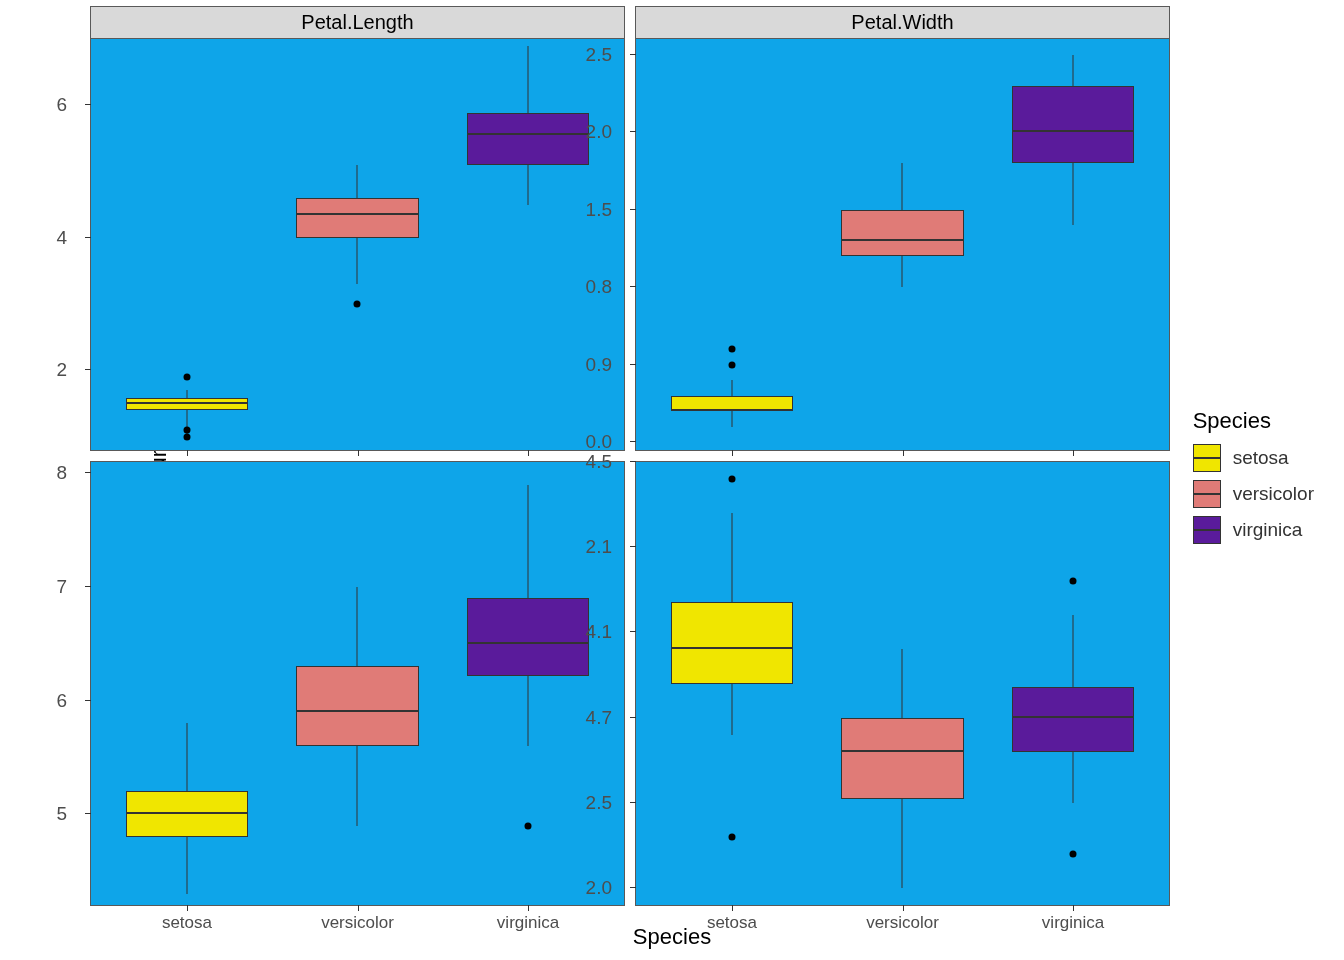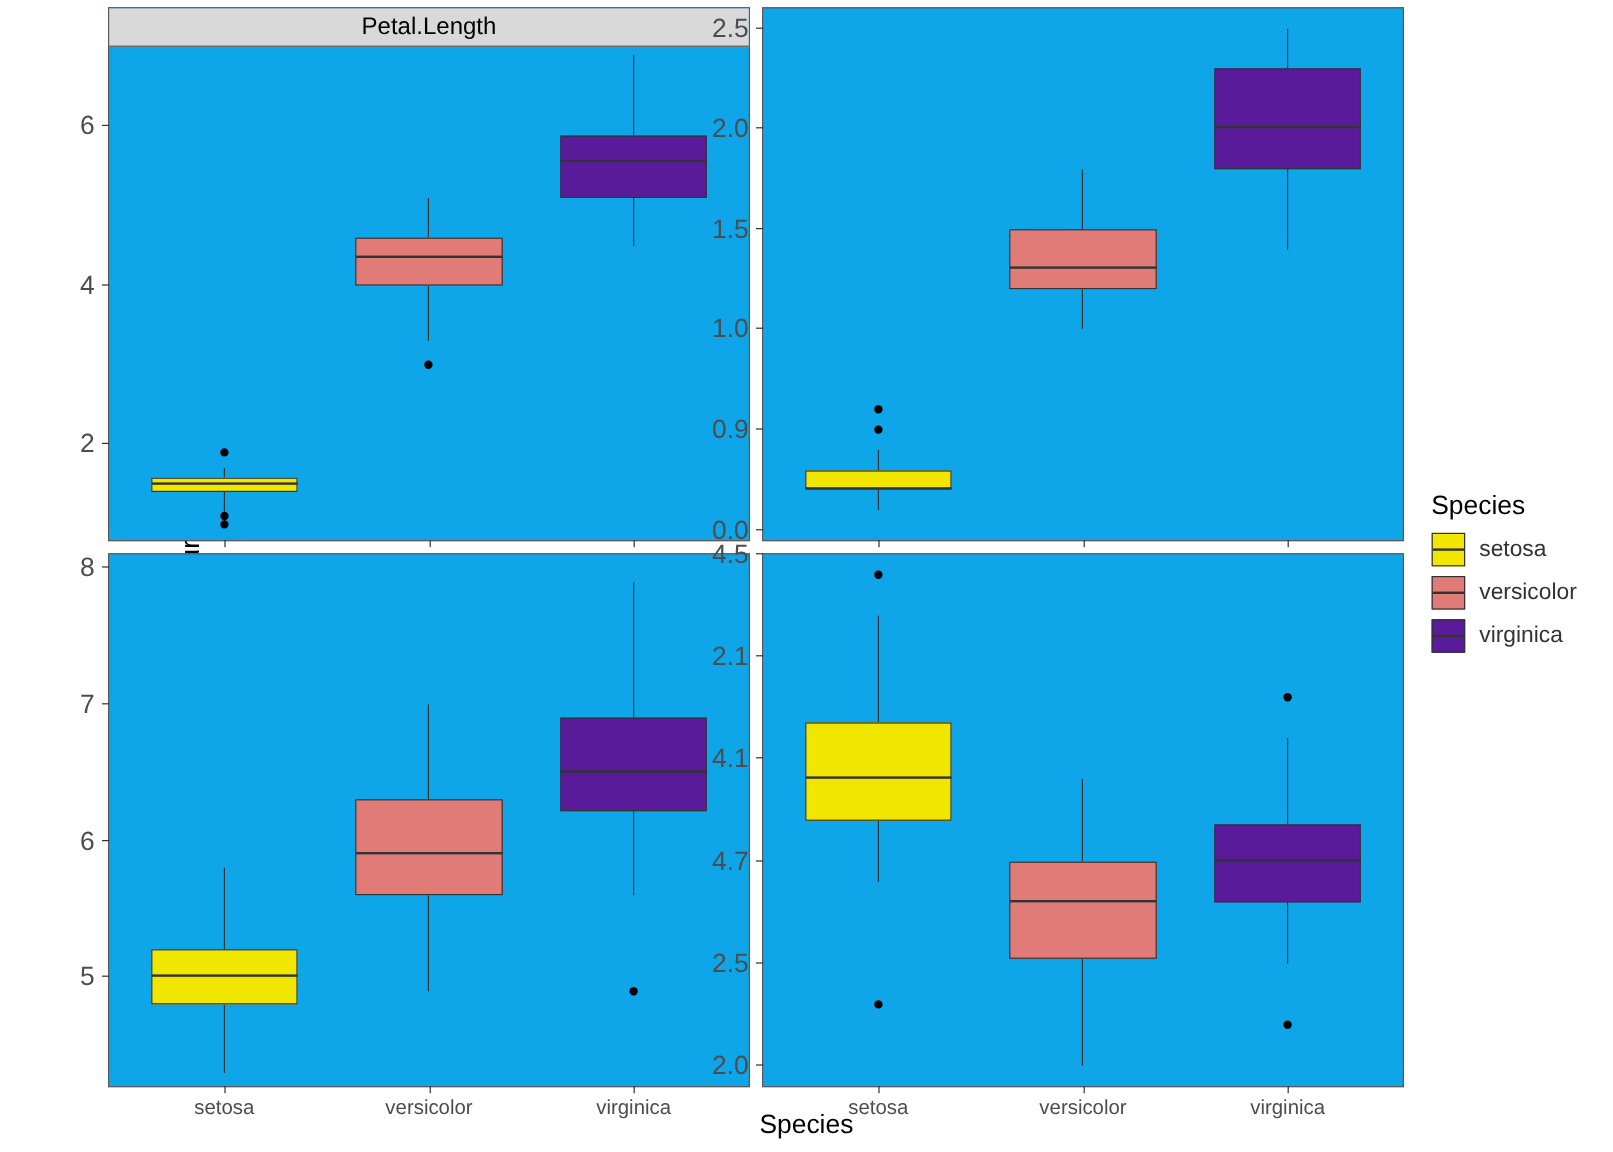--- a/index.html
+++ b/index.html
@@ -12,21 +12,21 @@
     height:900px;
     display:grid;
     grid-template-columns: 1fr 1fr;
     grid-template-rows: 1fr 1fr;
     gap:10px;
   }
   .panel { display:flex; flex-direction:column; border:1px solid #595959; background:#0ea5e9; }
   .facet-strip { background:#d9d9d9; border-bottom:1px solid #595959; text-align:center; font-size:20px; padding:4px 0; }
   .plot-area { flex:1; position:relative; }
   .xtick-label { position:absolute; font-size:17px; color:#4d4d4d; transform:translateX(-50%); bottom:-28px; }
-  .ytick-label { position:absolute; font-size:22px; color:#4d4d4d; transform:translateY(50%); right:100%; padding-right:12px; }
+  .ytick-label { position:absolute; font-size:19px; color:#4d4d4d; transform:translateY(50%); right:100%; padding-right:24px; }
   .ytick-mark { position:absolute; width:6px; height:1px; background:#333; left:-6px; }
   .xtick-mark { position:absolute; width:1px; height:6px; background:#333; bottom:-6px; }
 
   .boxplot { position:absolute; width:23%; }
   .box { position:absolute; left:0; right:0; border:1px solid #333; box-sizing:border-box; }
   .median { position:absolute; left:0; right:0; height:2px; background:#333; }
   .whisker { position:absolute; left:50%; width:1px; background:#333; transform:translateX(-50%); }
   .outlier { position:absolute; width:7px; height:7px; border-radius:50%; background:#000; left:50%; transform:translate(-50%,50%); }
 
   .legend { position:absolute; right:30px; top:50%; transform:translateY(-50%); }
@@ -78,27 +78,28 @@
           </div>
           <div class="boxplot" style="left: 70.5%; top: 0px; bottom: 0px;">
             <div class="whisker" style="bottom: 59.6774%; height: 9.67742%;"></div>
             <div class="whisker" style="bottom: 81.9355%; height: 16.4516%;"></div>
             <div class="box" style="bottom: 69.3548%; height: 12.5806%; background: rgb(90, 27, 155);"></div>
             <div class="median" style="bottom: 76.6129%;"></div>
           </div>
         </div>
       </div>
       <div class="panel">
+        <div class="facet-strip">Petal.Width</div>
         <div class="plot-area">
           <div class="ytick-mark" style="bottom: 1.88679%;"></div>
           <div class="ytick-label" style="bottom: 1.88679%;">0.0</div>
           <div class="ytick-mark" style="bottom: 20.7547%;"></div>
           <div class="ytick-label" style="bottom: 20.7547%;">0.9</div>
           <div class="ytick-mark" style="bottom: 39.6226%;"></div>
-          <div class="ytick-label" style="bottom: 39.6226%;">1.0</div>
+          <div class="ytick-label" style="bottom: 39.6226%;">0.8</div>
           <div class="ytick-mark" style="bottom: 58.4906%;"></div>
           <div class="ytick-label" style="bottom: 58.4906%; margin-left: 36px;">1.5</div>
           <div class="ytick-mark" style="bottom: 77.3585%;"></div>
           <div class="ytick-label" style="bottom: 77.3585%;">2.0</div>
           <div class="ytick-mark" style="bottom: 96.2264%;"></div>
           <div class="ytick-label" style="bottom: 96.2264%;">2.5</div>
           <div class="xtick-mark" style="left: 18%;"></div>
           <div class="xtick-mark" style="left: 50%;"></div>
           <div class="xtick-mark" style="left: 82%;"></div>
           <div class="boxplot" style="left: 6.5%; top: 0px; bottom: 0px;">

